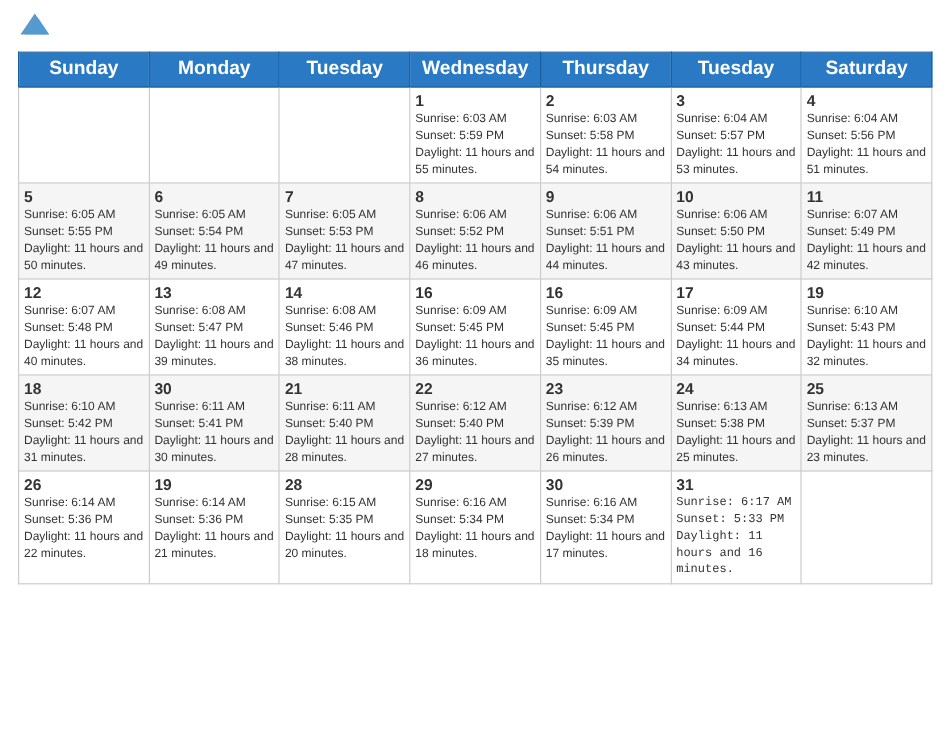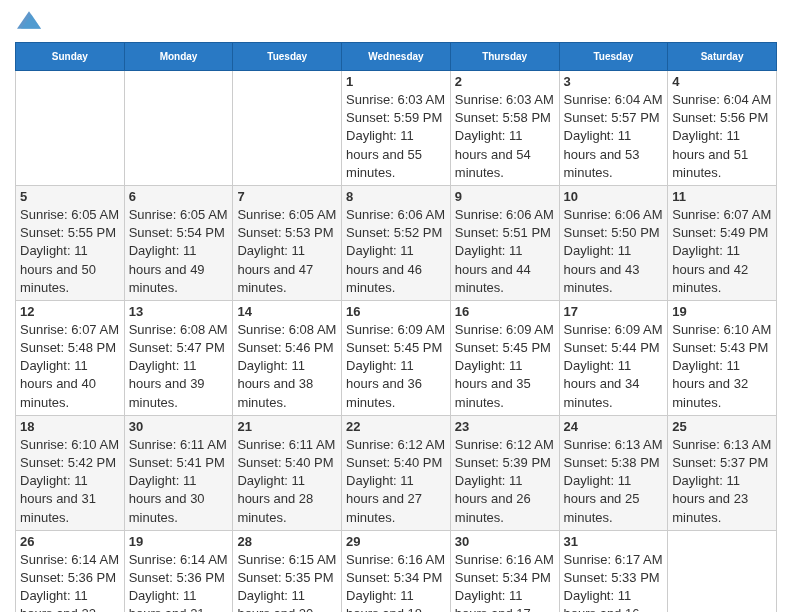--- a/index.html
+++ b/index.html
@@ -7,24 +7,24 @@
     .container { width: 792px; padding: 10px 15px; }
     .header { display: flex; justify-content: space-between; align-items: flex-start; margin-bottom: 8px; }
     .logo { display: flex; align-items: center; }
     .logo-text-general { font-size: 16px; color: #333; font-weight: normal; }
     .logo-text-blue { font-size: 16px; color: #1a6bb5; font-weight: bold; }
     .logo-icon { width: 24px; height: 20px; margin-left: 2px; }
     .title-area { text-align: right; }
     .month-title { font-size: 32px; color: #333; font-weight: normal; }
     .location { font-size: 14px; color: #555; }
     table { width: 100%; border-collapse: collapse; table-layout: fixed; }
-    .day-header { background: #2979c4; color: white; text-align: center; padding: 5px 2px; font-size: 10px; font-weight: bold; border: 1px solid #1a5fa0; }
+    .day-header { background: #2979c4; color: white; text-align: center; padding: 5px 2px; font-size: 16px; font-weight: bold; border: 1px solid #1a5fa0; }
     td { border: 1px solid #ccc; vertical-align: top; padding: 3px 4px; font-size: 10px; color: #333; height: 80px; }
     .date-num { font-size: 13px; font-weight: bold; color: #333; margin-bottom: 2px; }
-    .cell-info { font-size: 13px; line-height: 1.4; color: #333; }
+    .cell-info { font-size: 10px; line-height: 1.4; color: #333; }
     .empty { background: #f9f9f9; }
     tr:nth-child(even) td { background: #f5f5f5; }
     tr:nth-child(odd) td { background: #ffffff; }
     th { height: 28px; }
   </style>
 </head>
 <body>
 
 <div class="container">
   <div class="header">
@@ -247,21 +247,21 @@
 Daylight: 11 hours and 18 minutes.</div>
           </td>
           <td>
             <div class="date-num">30</div>
             <div class="cell-info" style="white-space: pre-line;">Sunrise: 6:16 AM
 Sunset: 5:34 PM
 Daylight: 11 hours and 17 minutes.</div>
           </td>
           <td>
             <div class="date-num">31</div>
-            <div class="cell-info" style="white-space: pre-line;">Sunrise: 6:17 AM
+            <div class="cell-info" style="white-space: pre-line; font-family: Liberation Mono, monospace;">Sunrise: 6:17 AM
 Sunset: 5:33 PM
 Daylight: 11 hours and 16 minutes.</div>
           </td>
           <td class="empty"></td>
         </tr>
       </tbody>
   </table>
 </div>
 
 </body></html>

